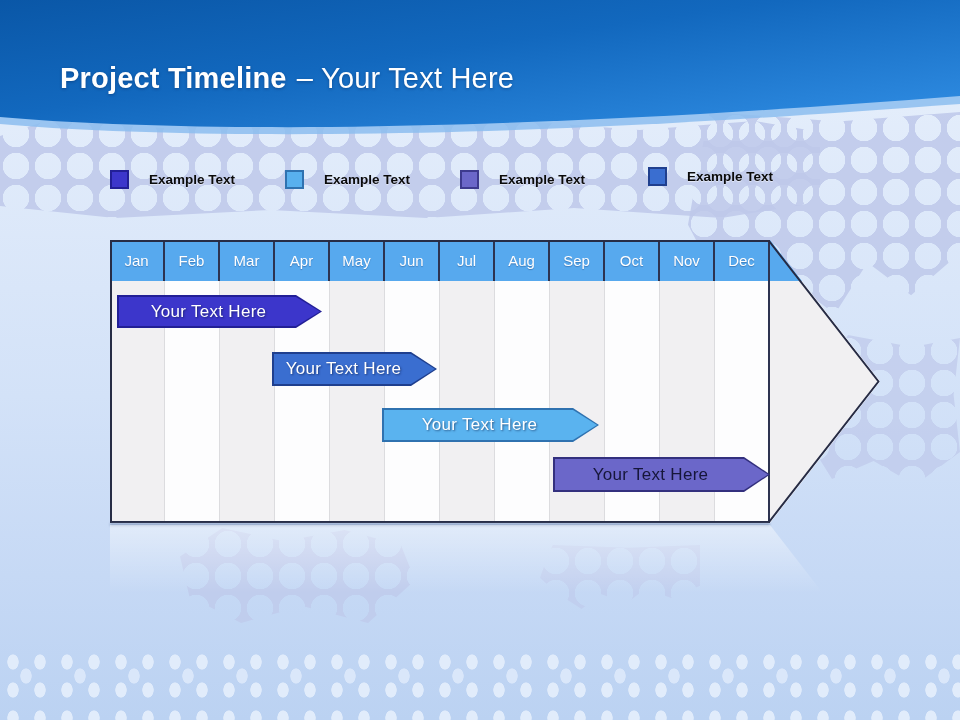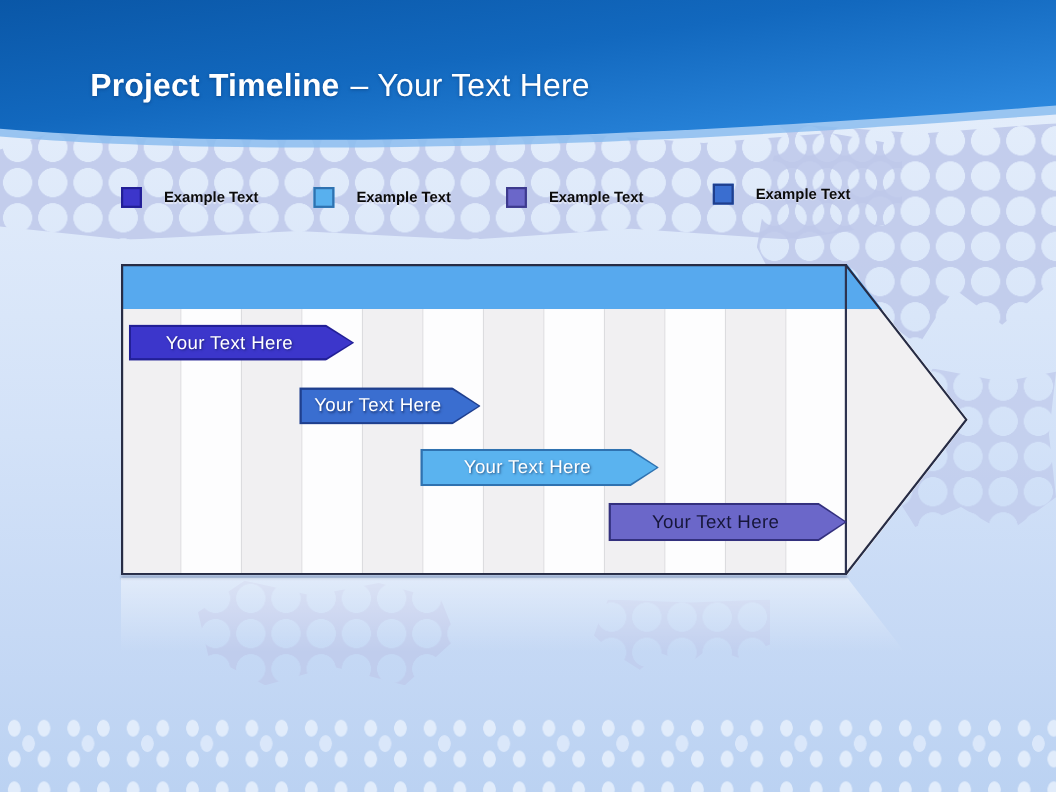--- a/index.html
+++ b/index.html
@@ -4,21 +4,21 @@
 <style>
   html,body{margin:0;padding:0;background:#9db6d8;}
   .slide{
     position:relative;width:960px;height:720px;overflow:hidden;
     font-family:"Liberation Sans",sans-serif;
     background:linear-gradient(to bottom,#e9f1fc 0%,#dfeafa 25%,#d3e2f8 55%,#c6d9f5 80%,#bbd2f2 100%);
   }
   
   .banner{position:absolute;left:0;top:0;width:960px;height:150px;}
   .banner svg{display:block;}
-  .slide-title{position:absolute;left:82px;top:62px;font-size:29px;color:#ffffff;
+  .slide-title{position:absolute;left:60px;top:62px;font-size:29px;color:#ffffff;
     text-shadow:0 1px 3px rgba(0,20,60,.35);white-space:nowrap;letter-spacing:.2px;}
   .slide-title .t-bold{font-weight:bold;}
   .slide-title .t-sep{font-weight:400;margin:0 8px 0 10px;}
   .slide-title .t-rest{font-weight:400;}
   
   .map-patch{position:absolute;opacity:.85;
     background-image:radial-gradient(circle at 16px 16px, rgba(0,0,0,0) 13px, #bec8ea 13.5px);
     background-size:32px 32px;}
   .blob-a{clip-path:polygon(0 18%,6% 2%,20% 10%,34% 0,48% 9%,62% 2%,78% 12%,92% 3%,100% 14%,100% 84%,88% 100%,70% 90%,52% 100%,33% 92%,14% 100%,0 88%);}
   .blob-b{clip-path:polygon(8% 0,55% 4%,100% 0,100% 60%,82% 78%,66% 64%,54% 86%,38% 72%,26% 94%,10% 70%,0 48%,4% 22%);}
@@ -122,20 +122,34 @@
         <div class="body-col col-plain"></div>
         <div class="body-col col-shade"></div>
         <div class="body-col col-plain"></div>
         <div class="body-col col-shade"></div>
         <div class="body-col col-plain"></div>
         <div class="body-col col-shade"></div>
         <div class="body-col col-plain"></div>
         <div class="body-col col-shade"></div>
         <div class="body-col col-plain"></div>
       </div>
+    <div class="month-row" id="month-row">
+        <div class="month-cell">Jan</div>
+        <div class="month-cell">Feb</div>
+        <div class="month-cell">Mar</div>
+        <div class="month-cell">Apr</div>
+        <div class="month-cell">May</div>
+        <div class="month-cell">Jun</div>
+        <div class="month-cell">Jul</div>
+        <div class="month-cell">Aug</div>
+        <div class="month-cell">Sep</div>
+        <div class="month-cell">Oct</div>
+        <div class="month-cell">Nov</div>
+        <div class="month-cell">Dec</div>
+      </div>
     <div class="head-split"></div>
     <div id="bars">
         <div class="task-bar" style="left: 7px; width: 205px; top: 55px; height: 33px; background: rgb(34, 31, 150);">
           <div class="task-fill" style="background: rgb(60, 54, 203);">
             <span class="task-label task-light" style="color: rgb(255, 255, 255);">Your Text Here</span>
           </div>
         </div>
         <div class="task-bar" style="left: 162px; width: 165px; top: 112px; height: 34px; background: rgb(31, 63, 142);">
           <div class="task-fill" style="background: rgb(58, 110, 208);">
             <span class="task-label task-light" style="color: rgb(255, 255, 255);">Your Text Here</span>

